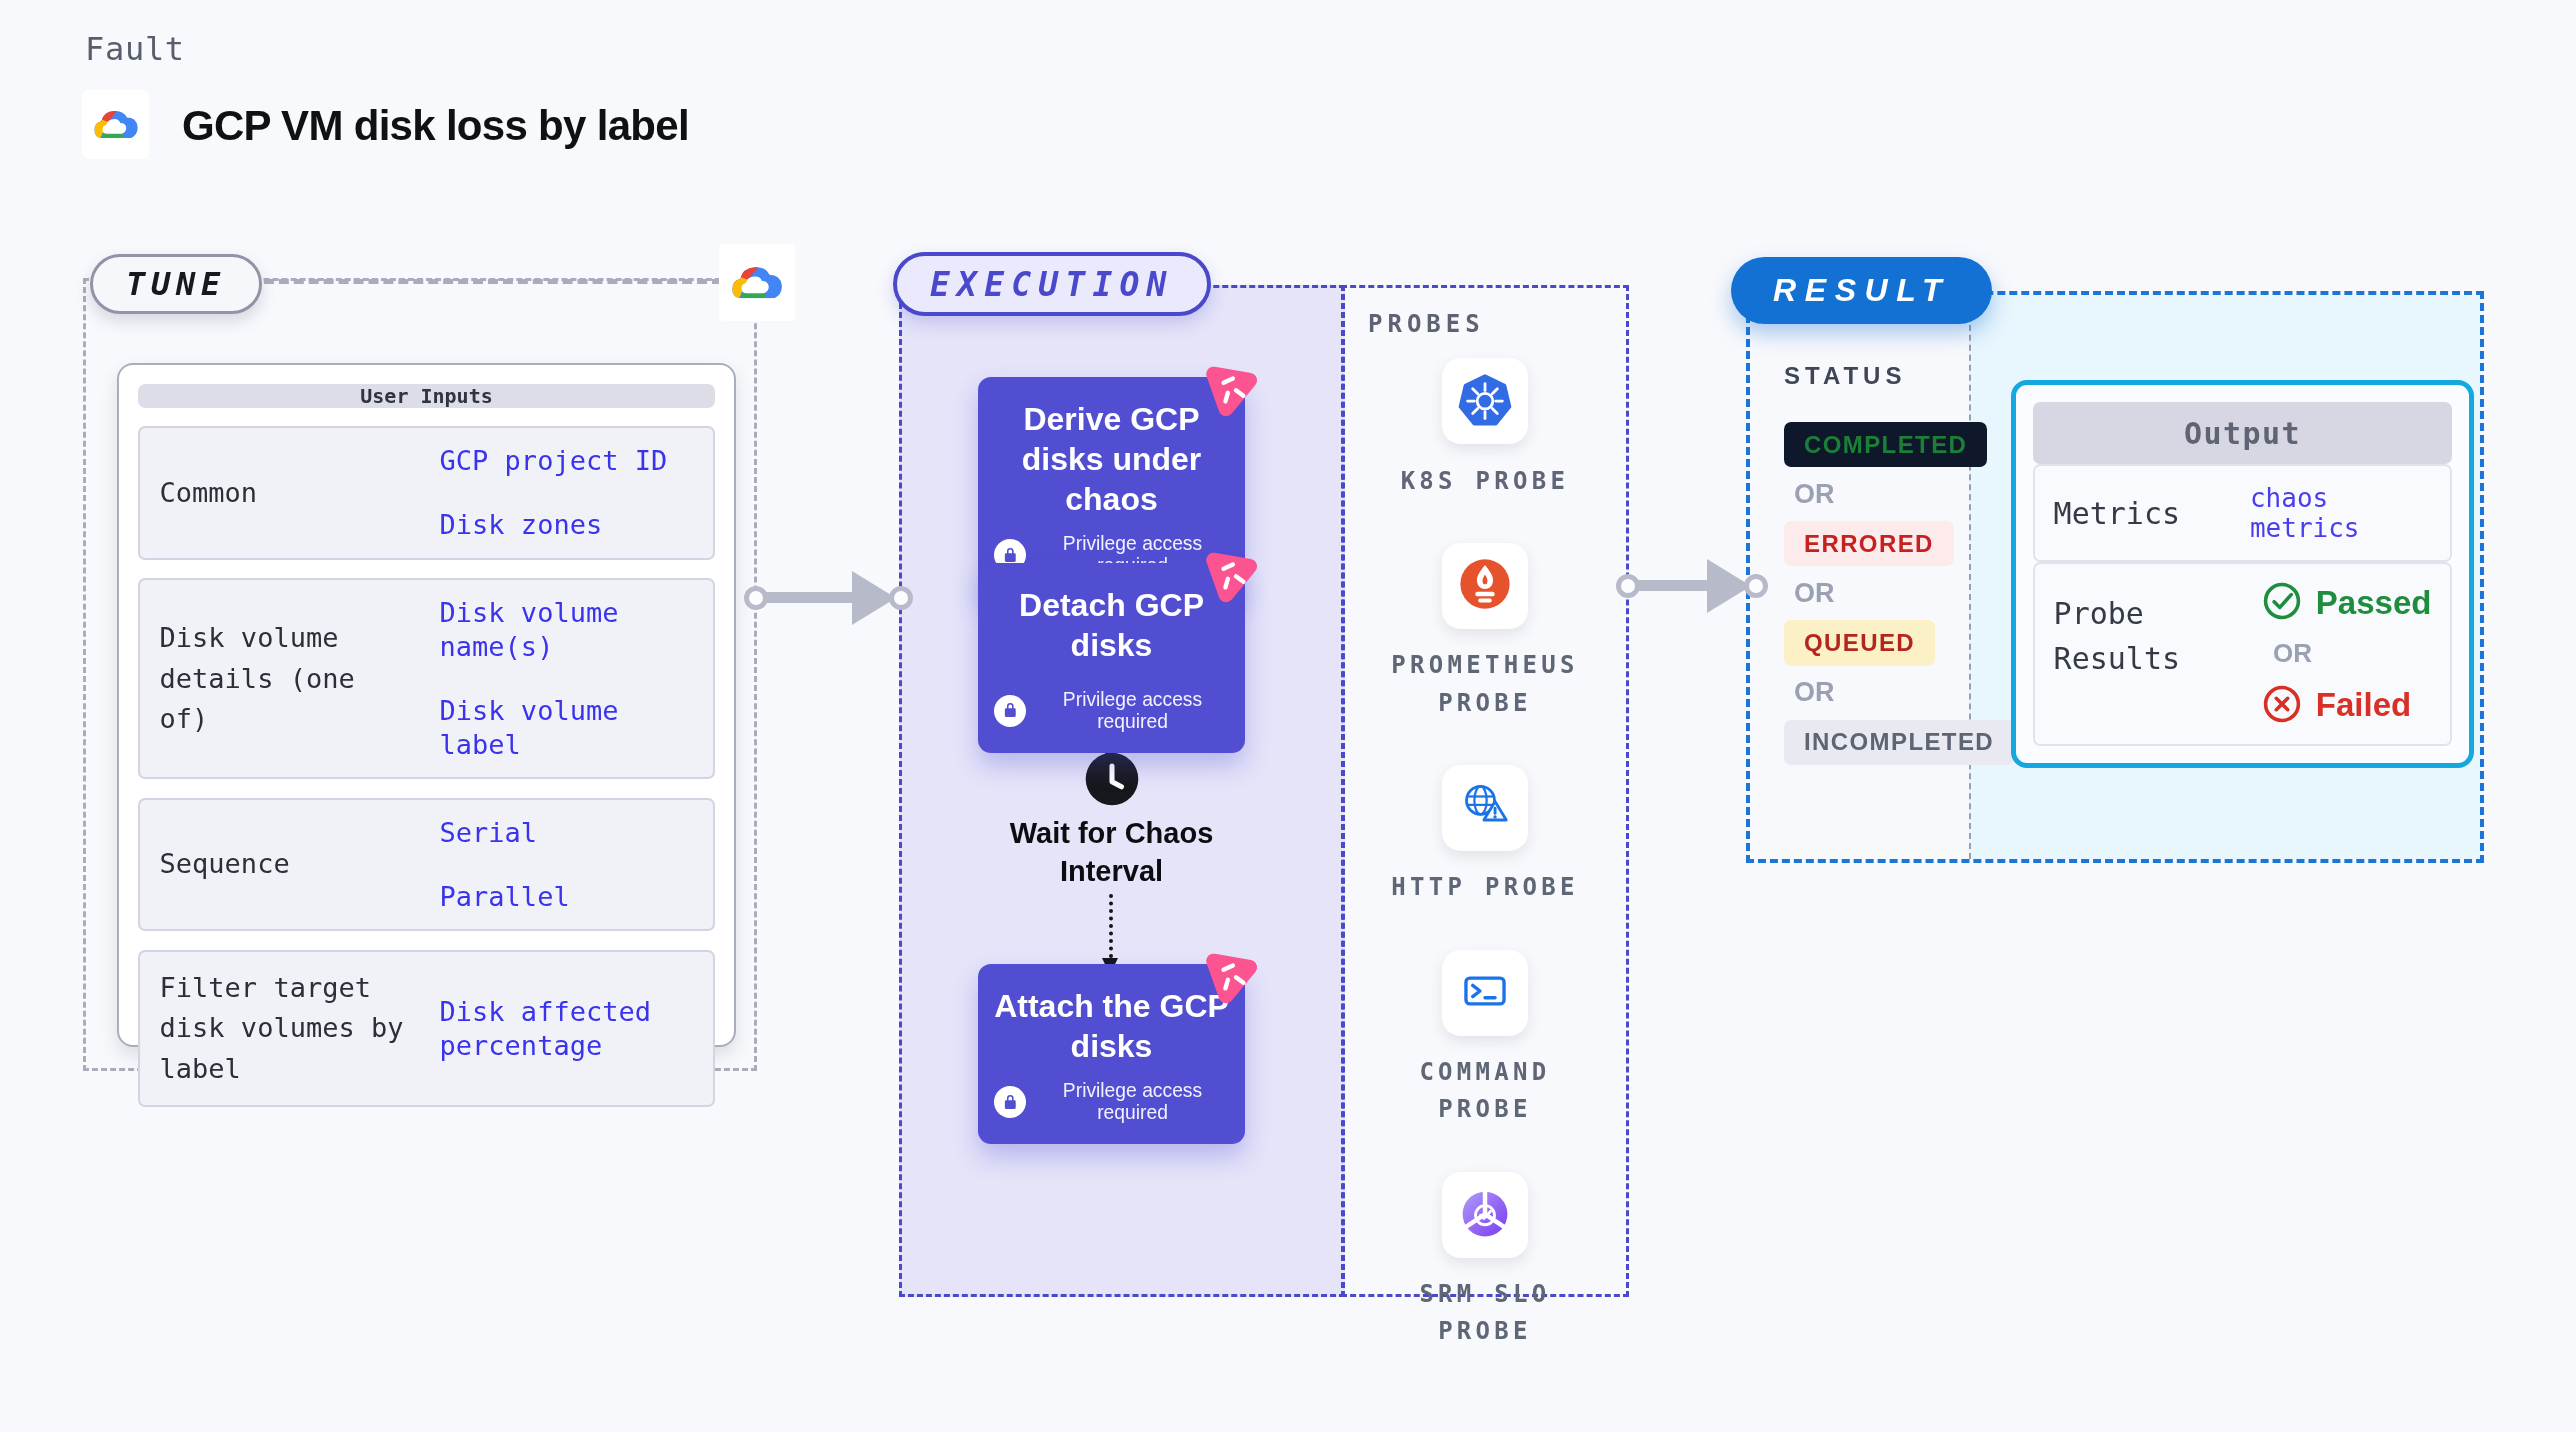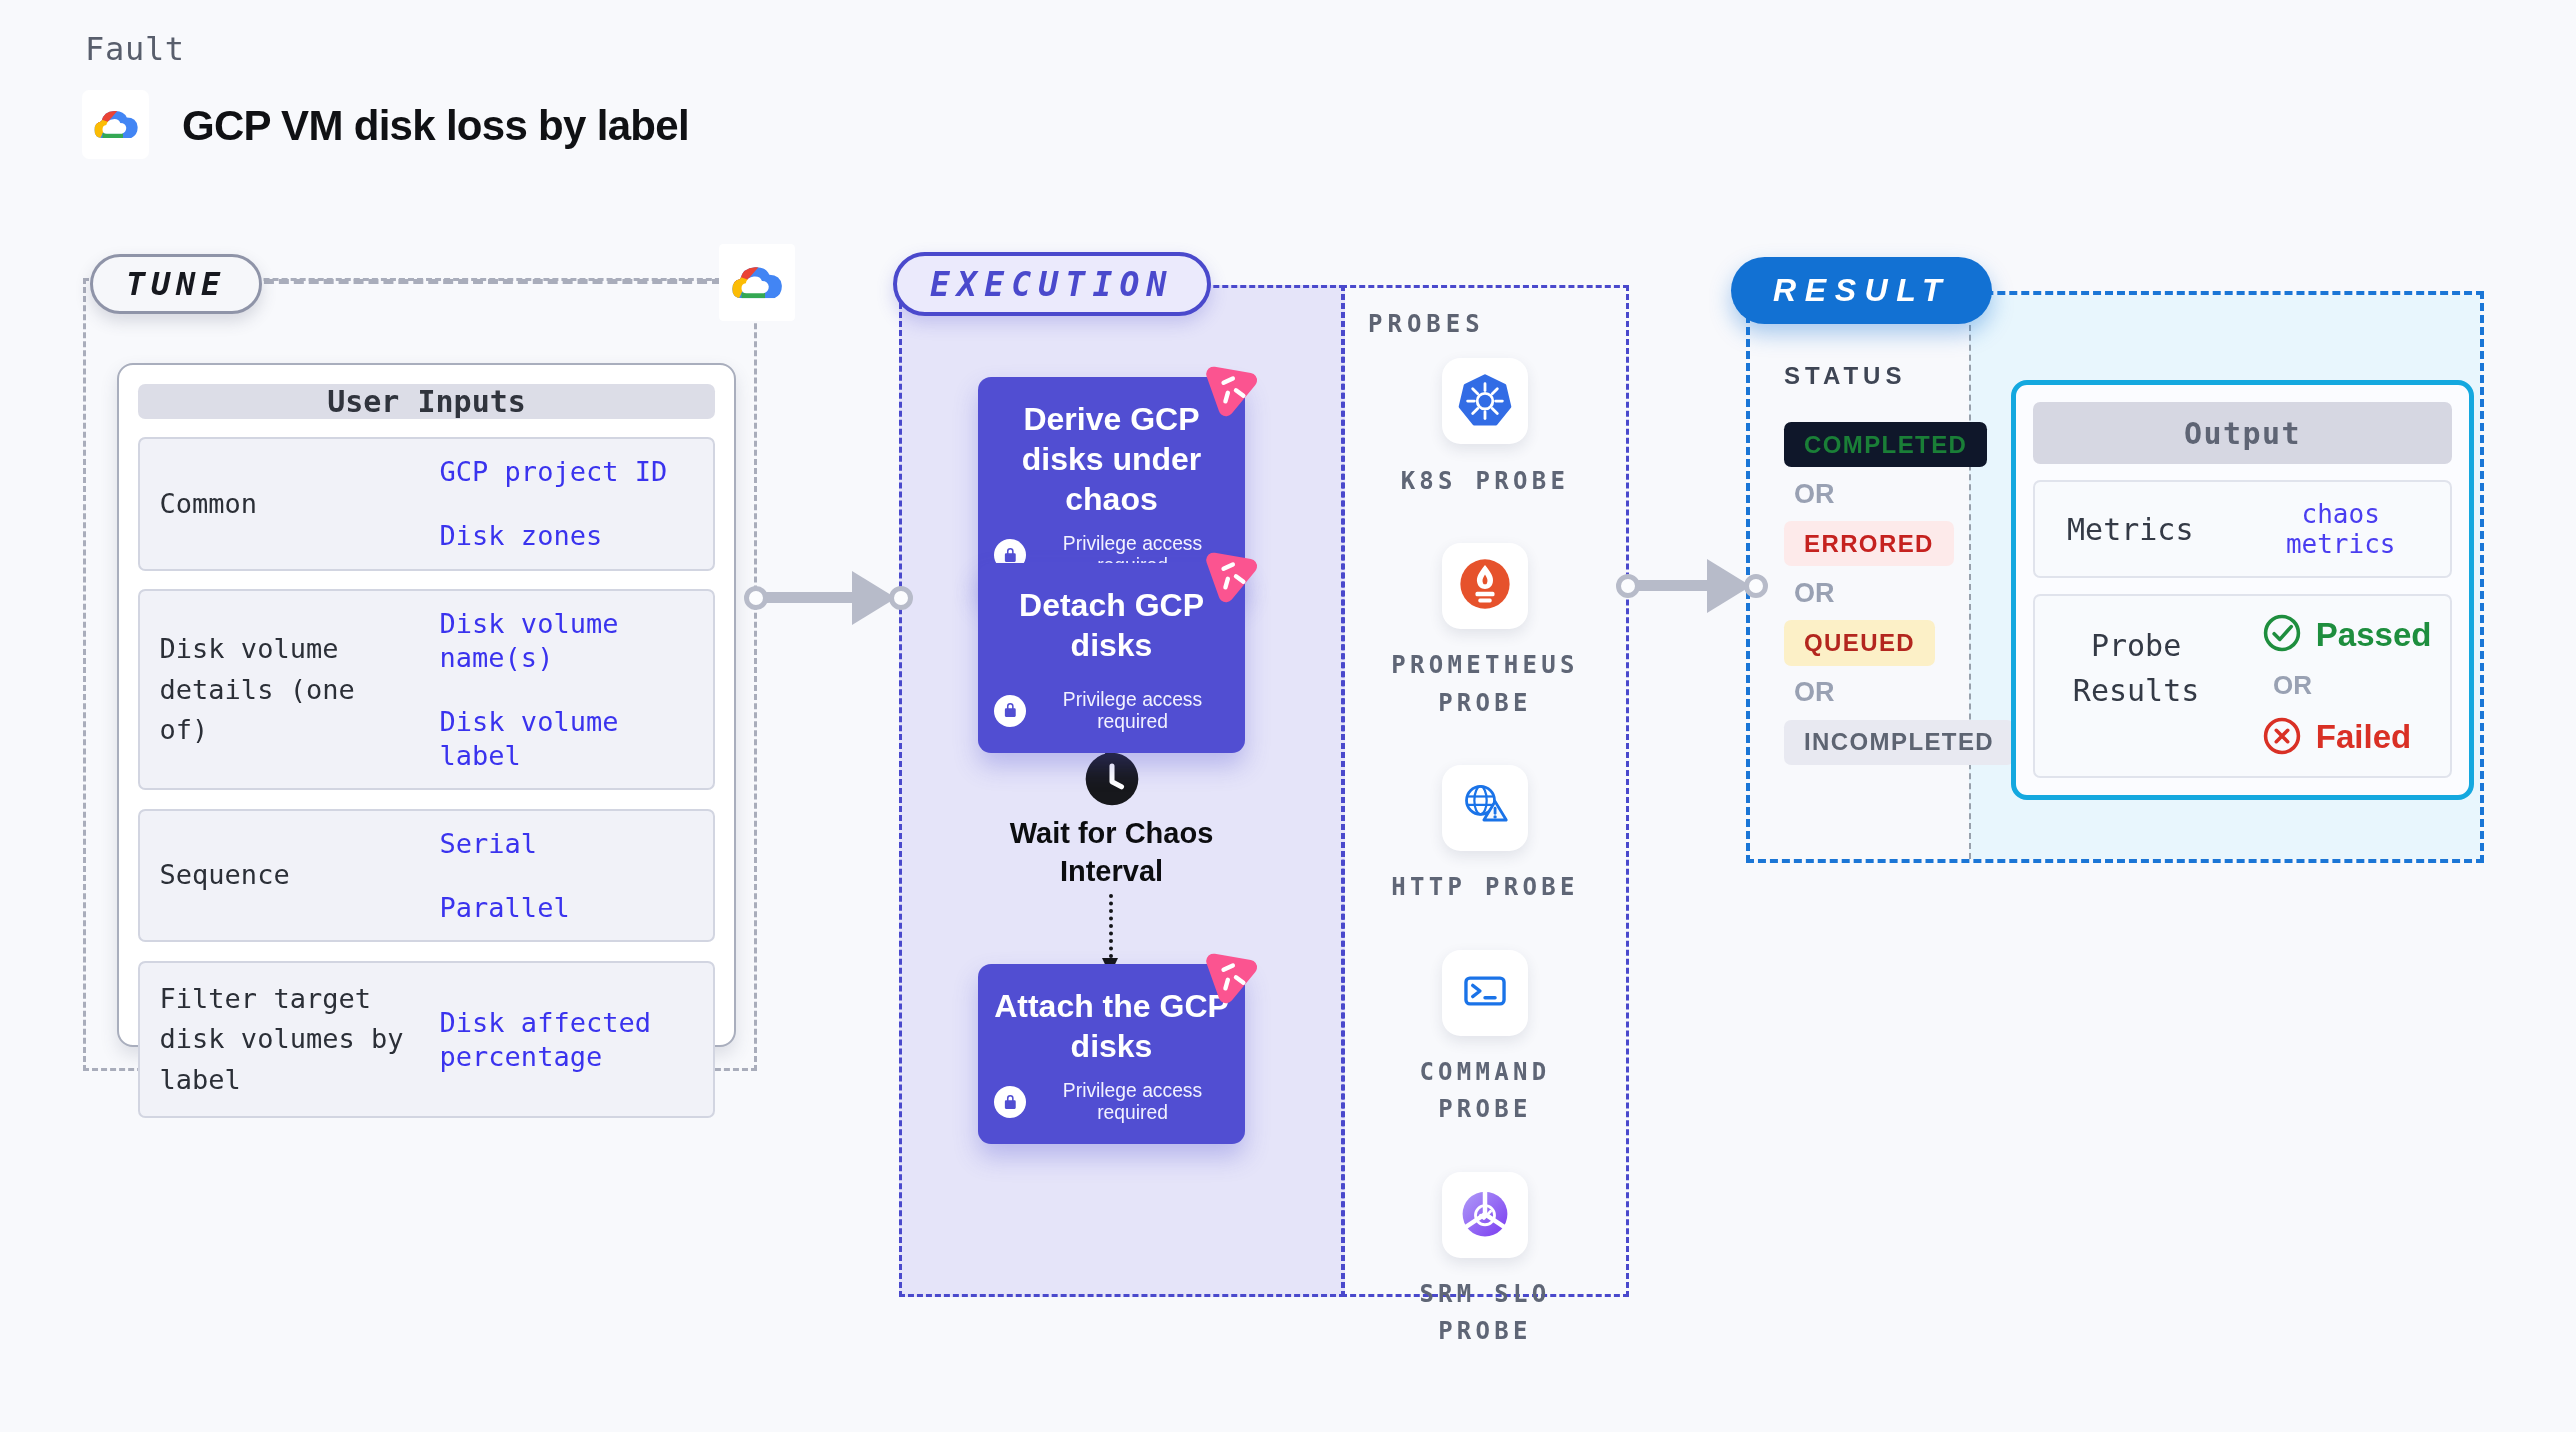--- a/index.html
+++ b/index.html
@@ -24,21 +24,21 @@
   .tune-badge{ left:90px; top:254px; height:60px; padding:0 33px; background:#f6f7fa; border:3.6px solid #8f94a8;
     font-weight:700; font-size:32px; letter-spacing:5.7px; color:#17191f; box-shadow:0 7.2px 16px rgba(60,65,95,.18); }
   .tune-dash{ position:absolute; left:249px; top:279px; width:473px; border-top:5px dashed #a9adbb; z-index:2; }
   .gcp-corner{ position:absolute; left:719px; top:244px; width:76px; height:77px; background:#fff; border-radius:4.3px;
     display:flex; align-items:center; justify-content:center; z-index:5; }
 
   .ui-card{ position:absolute; left:117px; top:363px; width:619px; height:684px; background:#fff;
     border:2.9px solid #a9aebd; border-radius:16px; padding:18.6px; box-shadow:0 8.6px 17px rgba(70,75,100,.15);
     display:flex; flex-direction:column; }
   .ui-header{ height:63px; background:#dcdde7; border-radius:7.2px; display:flex; align-items:center; justify-content:center;
-    font-weight:700; font-size:30px; color:#30343d; }
+    font-weight:700; font-size:20px; color:#30343d; }
   .ui-rows{ margin-top:18.6px; display:flex; flex-direction:column; gap:18.6px; flex:1; }
   .ui-row{ flex:1; display:flex; align-items:center; background:#f1f2f8; border:2.1px solid #d2d5e1; border-radius:7.2px; padding:16px 20px; }
   .row-label{ width:244px; font-size:27px; color:#2b2f37; line-height:1.5; }
   .row-values{ flex:1; display:flex; flex-direction:column; justify-content:center; gap:30px; padding-left:36px; }
   .row-value{ font-size:27px; color:#3a33ee; line-height:1.25; cursor:pointer; }
 
   
   .h-arrow{ position:absolute; display:flex; align-items:center; z-index:7; height:57px; }
   .h-arrow .a-dot{ width:24px; height:24px; border-radius:50%; background:#fbfcfe; border:5px solid #b7bbc9; z-index:2; flex:0 0 auto; }
   .h-arrow .a-shaft{ flex:1; height:10.7px; background:#b7bbc9; margin:0 -4.3px; border-radius:2.9px; }
@@ -93,21 +93,21 @@
   .s-completed{ background:#0f172a; color:#1a7f37; }
   .s-errored{ background:#fdeaea; color:#c5221f; }
   .s-queued{ background:#fcf0c7; color:#b3261e; }
   .s-incompleted{ background:#e8e9f1; color:#5d6472; }
   .or{ font-family:"Liberation Sans",sans-serif; font-weight:700; font-size:27px; color:#99a1b3; margin:11.5px 0 11.5px 10px; }
 
   .output-box{ position:absolute; left:261px; top:85px; width:463px; background:#fbfcff; border:5px solid #14a8df;
     border-radius:16px; padding:17px; z-index:2; }
   .output-header{ height:62px; background:#d6d7e2; border-radius:7.2px; display:flex; align-items:center; justify-content:center;
     font-weight:700; font-size:30px; letter-spacing:1.4px; color:#5e6474; }
-  .out-row{ margin-top:16px; border:2.1px solid #e0e3ec; border-radius:7.2px; background:#f8fafd; padding:17px 18.6px; display:flex;text-align:center; }
+  .out-row{ margin-top:0; border:2.1px solid #e0e3ec; border-radius:7.2px; background:#f8fafd; padding:17px 18.6px; display:flex; }
   .out-label{ width:172px; font-size:30px; color:#343a46; line-height:1.5; align-self:center; }
   .metrics-value{ font-size:26px; color:#4a3df0; margin-left:43px; align-self:center; cursor:pointer; }
   .pr-col{ margin-left:43px; display:flex; flex-direction:column; align-items:flex-start; }
   .pr-row{ display:flex; align-items:center; gap:14.3px; }
   .pr-text{ font-family:"Liberation Sans",sans-serif; font-weight:700; font-size:33px; }
   .pr-pass{ color:#1e8e3e; } .pr-fail{ color:#d93025; }
   .or-sm{ margin:14.3px 0 14.3px 11.5px; font-size:26px; }
 </style>
 </head>
 <body>

